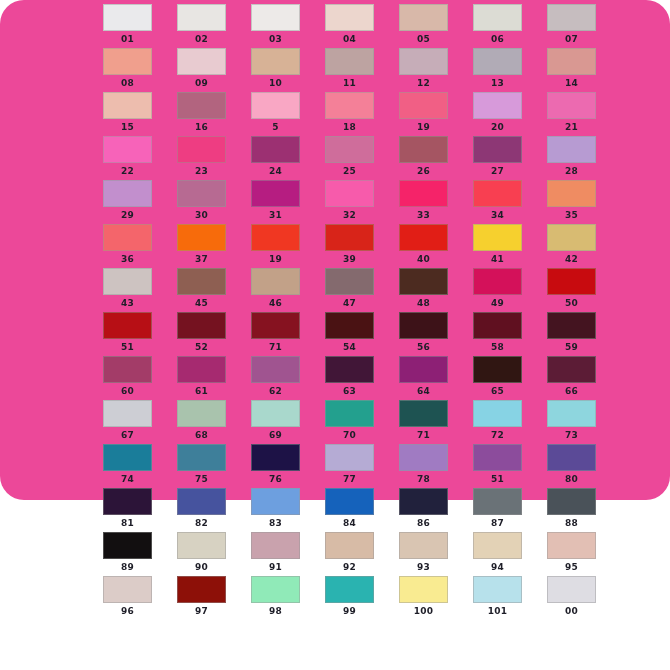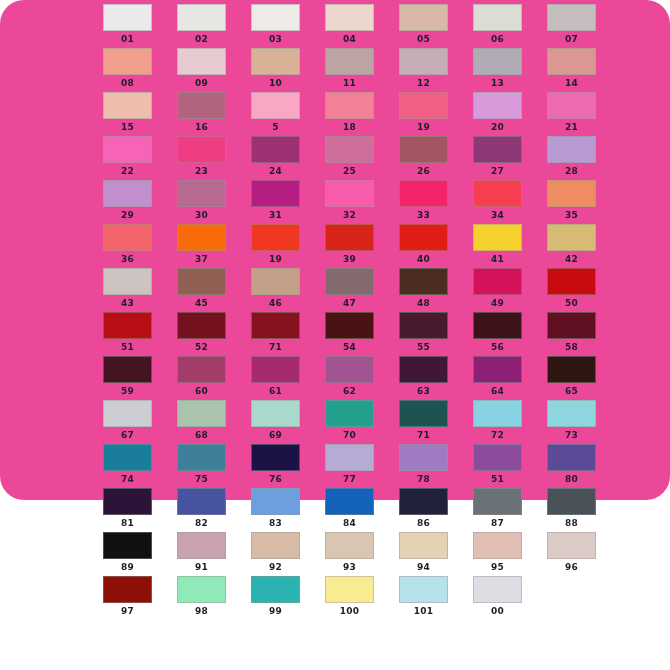--- a/index.html
+++ b/index.html
@@ -270,24 +270,20 @@
       </div>
       <div class="swatch-cell">
         <div class="swatch-chip" style="background-color: rgb(134, 18, 32);"></div>
         <div class="swatch-label">71</div>
       </div>
       <div class="swatch-cell">
         <div class="swatch-chip" style="background-color: rgb(74, 18, 19);"></div>
         <div class="swatch-label">54</div>
       </div>
       <div class="swatch-cell">
-        <div class="swatch-chip" style="background-color: rgb(74, 26, 46);"></div>
-        <div class="swatch-label">55</div>
-      </div>
-      <div class="swatch-cell">
         <div class="swatch-chip" style="background-color: rgb(61, 18, 24);"></div>
         <div class="swatch-label">56</div>
       </div>
       <div class="swatch-cell">
         <div class="swatch-chip" style="background-color: rgb(96, 16, 32);"></div>
         <div class="swatch-label">58</div>
       </div>
       <div class="swatch-cell">
         <div class="swatch-chip" style="background-color: rgb(68, 20, 32);"></div>
         <div class="swatch-label">59</div>
@@ -310,20 +306,24 @@
       </div>
       <div class="swatch-cell">
         <div class="swatch-chip" style="background-color: rgb(141, 32, 117);"></div>
         <div class="swatch-label">64</div>
       </div>
       <div class="swatch-cell">
         <div class="swatch-chip" style="background-color: rgb(48, 22, 18);"></div>
         <div class="swatch-label">65</div>
       </div>
       <div class="swatch-cell">
+        <div class="swatch-chip" style="background-color: rgb(92, 28, 54);"></div>
+        <div class="swatch-label">66</div>
+      </div>
+      <div class="swatch-cell">
         <div class="swatch-chip" style="background-color: rgb(205, 206, 212);"></div>
         <div class="swatch-label">67</div>
       </div>
       <div class="swatch-cell">
         <div class="swatch-chip" style="background-color: rgb(169, 195, 173);"></div>
         <div class="swatch-label">68</div>
       </div>
       <div class="swatch-cell">
         <div class="swatch-chip" style="background-color: rgb(169, 216, 204);"></div>
         <div class="swatch-label">69</div>
@@ -396,20 +396,24 @@
         <div class="swatch-chip" style="background-color: rgb(106, 114, 119);"></div>
         <div class="swatch-label">87</div>
       </div>
       <div class="swatch-cell">
         <div class="swatch-chip" style="background-color: rgb(74, 82, 89);"></div>
         <div class="swatch-label">88</div>
       </div>
       <div class="swatch-cell">
         <div class="swatch-chip" style="background-color: rgb(18, 15, 16);"></div>
         <div class="swatch-label">89</div>
+      </div>
+      <div class="swatch-cell">
+        <div class="swatch-chip" style="background-color: rgb(215, 210, 194);"></div>
+        <div class="swatch-label">90</div>
       </div>
       <div class="swatch-cell">
         <div class="swatch-chip" style="background-color: rgb(201, 162, 173);"></div>
         <div class="swatch-label">91</div>
       </div>
       <div class="swatch-cell">
         <div class="swatch-chip" style="background-color: rgb(215, 187, 166);"></div>
         <div class="swatch-label">92</div>
       </div>
       <div class="swatch-cell">

